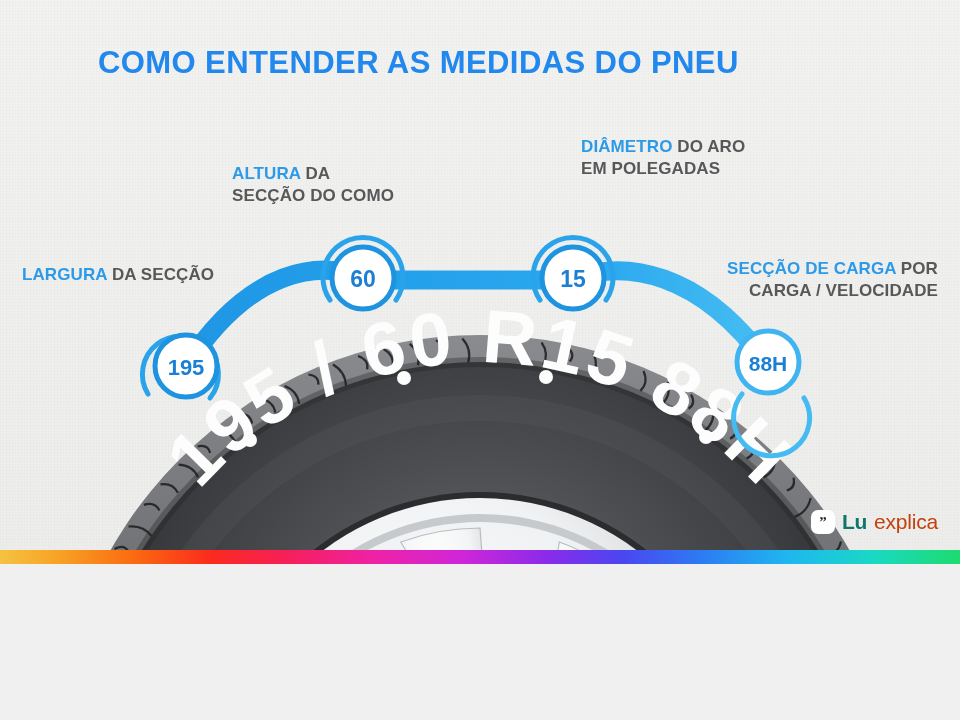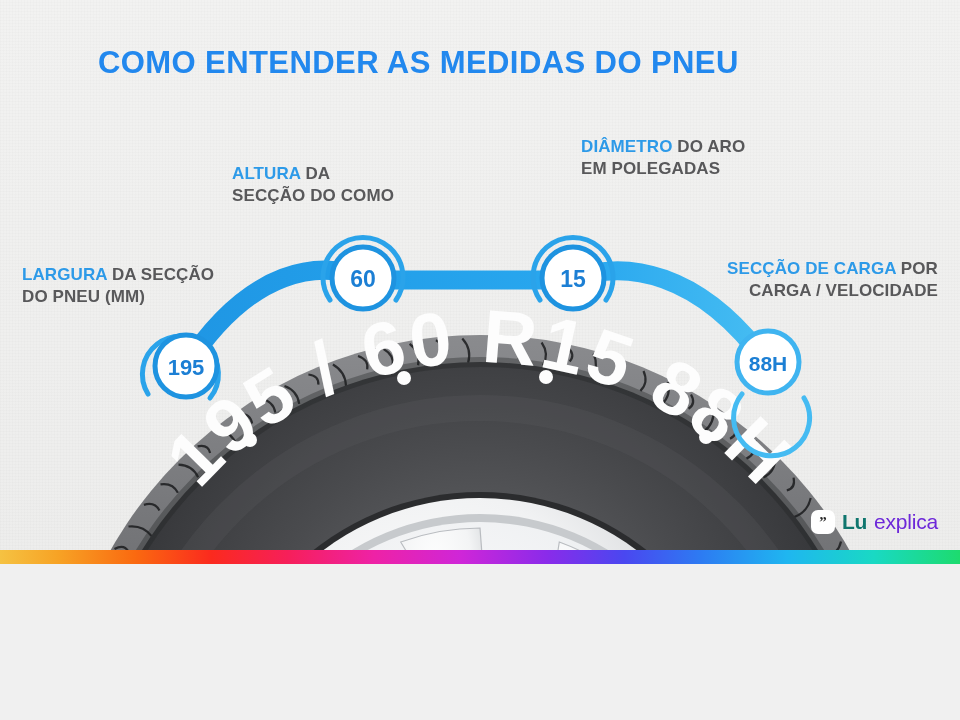--- a/index.html
+++ b/index.html
@@ -60,21 +60,21 @@
 
   
   .logo{position:absolute;right:22px;bottom:30px;z-index:8;display:flex;align-items:center;gap:7px;}
   .logo-mark{
     width:24px;height:24px;border-radius:7px;background:#fff;
     display:flex;align-items:center;justify-content:center;
     font-size:15px;font-weight:bold;color:#2b2b2b;line-height:1;
     font-family:"Liberation Serif", serif;
   }
   .logo-lu{font-size:21px;font-weight:bold;color:#0f766e;letter-spacing:-0.3px;}
-  .logo-ex{font-size:21px;font-weight:normal;color:#6d28d9;letter-spacing:-0.2px;}
+  .logo-ex{font-size:21px;font-weight:normal;color:#c2410c;letter-spacing:-0.2px;}
 </style>
 </head>
 <body>
 
 <div id="stage">
 
   <div class="bg"></div>
 
   <div class="title">COMO ENTENDER AS MEDIDAS DO PNEU</div>
 
@@ -292,21 +292,20 @@
     <div>
       <span class="hl">DIÂMETRO</span><span> DO ARO</span>
     </div>
     <div>EM POLEGADAS</div>
   </div>
 
   <div class="callout c-largura">
     <div>
       <span class="hl">LARGURA</span><span> DA SECÇÃO</span>
     </div>
-    <div>DO PNEU (MM)</div>
   </div>
 
   <div class="callout c-indice">
     <div>
       <span class="hl">SECÇÃO DE CARGA</span><span> POR</span>
     </div>
     <div>CARGA / VELOCIDADE</div>
   </div>
 
   <div class="logo">

